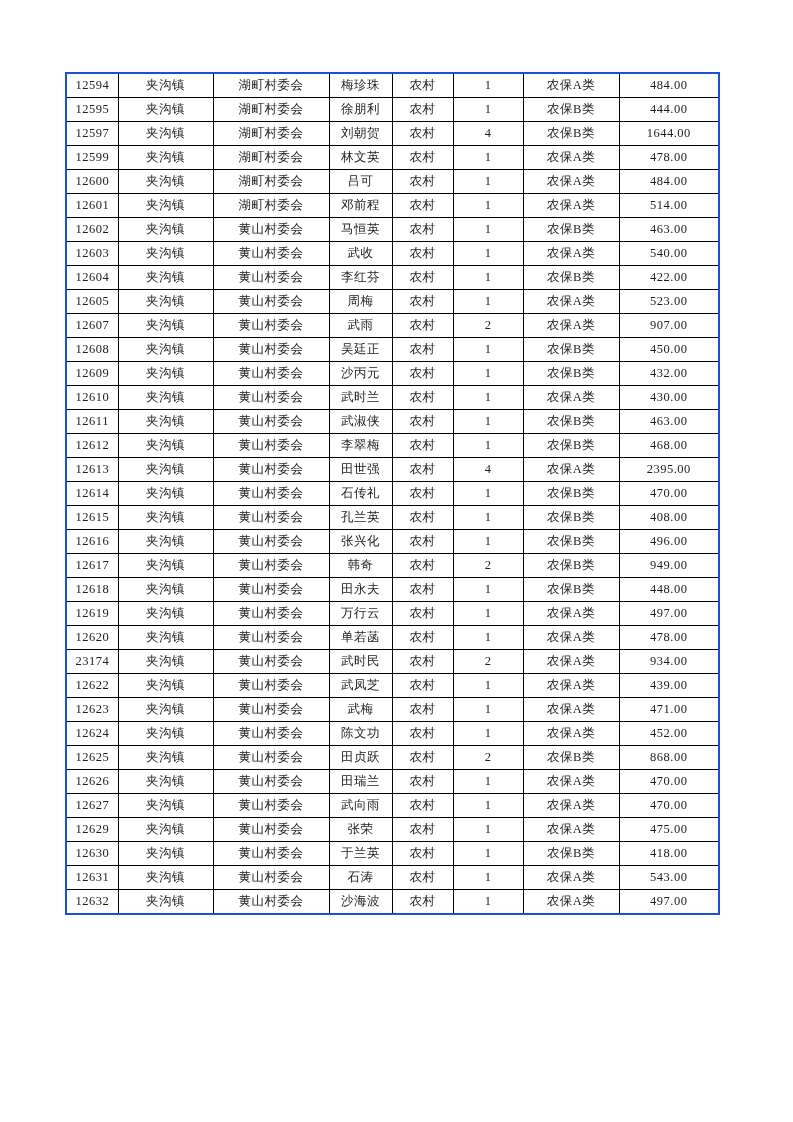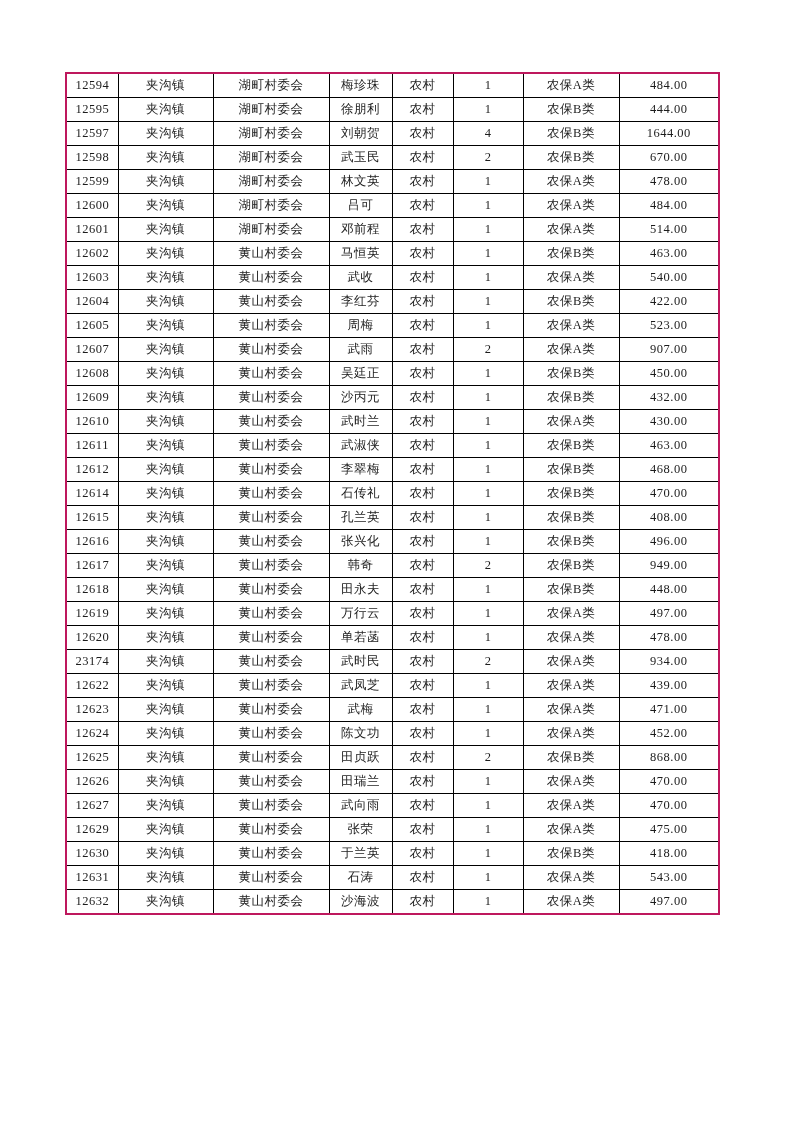--- a/index.html
+++ b/index.html
@@ -15,21 +15,21 @@
     overflow: hidden;
     font-family: "Liberation Serif", "DejaVu Serif", serif;
   }
   table.data-table {
     position: absolute;
     left: 65px;
     top: 72px;
     width: 653px;
     border-collapse: collapse;
     table-layout: fixed;
-    border: 2px solid #be185d;
+    border: 2px solid #1d4ed8;
   }
   table.data-table td {
     border: 1px solid #000000;
     height: 23px;               
     padding: 0 2px;
     text-align: center;
     vertical-align: middle;
     font-size: 12.5px;
     color: #1c1c1c;
     letter-spacing: 0.5px;
@@ -85,158 +85,158 @@
           <td>12597</td>
           <td>夹沟镇</td>
           <td>湖町村委会</td>
           <td>刘朝贺</td>
           <td>农村</td>
           <td>4</td>
           <td>农保B类</td>
           <td>1644.00</td>
         </tr>
         <tr>
-          <td>12598</td>
-          <td>夹沟镇</td>
-          <td>湖町村委会</td>
-          <td>武玉民</td>
+          <td>12599</td>
+          <td>夹沟镇</td>
+          <td>湖町村委会</td>
+          <td>林文英</td>
+          <td>农村</td>
+          <td>1</td>
+          <td>农保A类</td>
+          <td>478.00</td>
+        </tr>
+        <tr>
+          <td>12600</td>
+          <td>夹沟镇</td>
+          <td>湖町村委会</td>
+          <td>吕可</td>
+          <td>农村</td>
+          <td>1</td>
+          <td>农保A类</td>
+          <td>484.00</td>
+        </tr>
+        <tr>
+          <td>12601</td>
+          <td>夹沟镇</td>
+          <td>湖町村委会</td>
+          <td>邓前程</td>
+          <td>农村</td>
+          <td>1</td>
+          <td>农保A类</td>
+          <td>514.00</td>
+        </tr>
+        <tr>
+          <td>12602</td>
+          <td>夹沟镇</td>
+          <td>黄山村委会</td>
+          <td>马恒英</td>
+          <td>农村</td>
+          <td>1</td>
+          <td>农保B类</td>
+          <td>463.00</td>
+        </tr>
+        <tr>
+          <td>12603</td>
+          <td>夹沟镇</td>
+          <td>黄山村委会</td>
+          <td>武收</td>
+          <td>农村</td>
+          <td>1</td>
+          <td>农保A类</td>
+          <td>540.00</td>
+        </tr>
+        <tr>
+          <td>12604</td>
+          <td>夹沟镇</td>
+          <td>黄山村委会</td>
+          <td>李红芬</td>
+          <td>农村</td>
+          <td>1</td>
+          <td>农保B类</td>
+          <td>422.00</td>
+        </tr>
+        <tr>
+          <td>12605</td>
+          <td>夹沟镇</td>
+          <td>黄山村委会</td>
+          <td>周梅</td>
+          <td>农村</td>
+          <td>1</td>
+          <td>农保A类</td>
+          <td>523.00</td>
+        </tr>
+        <tr>
+          <td>12607</td>
+          <td>夹沟镇</td>
+          <td>黄山村委会</td>
+          <td>武雨</td>
           <td>农村</td>
           <td>2</td>
-          <td>农保B类</td>
-          <td>670.00</td>
-        </tr>
-        <tr>
-          <td>12599</td>
-          <td>夹沟镇</td>
-          <td>湖町村委会</td>
-          <td>林文英</td>
-          <td>农村</td>
-          <td>1</td>
-          <td>农保A类</td>
-          <td>478.00</td>
-        </tr>
-        <tr>
-          <td>12600</td>
-          <td>夹沟镇</td>
-          <td>湖町村委会</td>
-          <td>吕可</td>
-          <td>农村</td>
-          <td>1</td>
-          <td>农保A类</td>
-          <td>484.00</td>
-        </tr>
-        <tr>
-          <td>12601</td>
-          <td>夹沟镇</td>
-          <td>湖町村委会</td>
-          <td>邓前程</td>
-          <td>农村</td>
-          <td>1</td>
-          <td>农保A类</td>
-          <td>514.00</td>
-        </tr>
-        <tr>
-          <td>12602</td>
-          <td>夹沟镇</td>
-          <td>黄山村委会</td>
-          <td>马恒英</td>
+          <td>农保A类</td>
+          <td>907.00</td>
+        </tr>
+        <tr>
+          <td>12608</td>
+          <td>夹沟镇</td>
+          <td>黄山村委会</td>
+          <td>吴廷正</td>
+          <td>农村</td>
+          <td>1</td>
+          <td>农保B类</td>
+          <td>450.00</td>
+        </tr>
+        <tr>
+          <td>12609</td>
+          <td>夹沟镇</td>
+          <td>黄山村委会</td>
+          <td>沙丙元</td>
+          <td>农村</td>
+          <td>1</td>
+          <td>农保B类</td>
+          <td>432.00</td>
+        </tr>
+        <tr>
+          <td>12610</td>
+          <td>夹沟镇</td>
+          <td>黄山村委会</td>
+          <td>武时兰</td>
+          <td>农村</td>
+          <td>1</td>
+          <td>农保A类</td>
+          <td>430.00</td>
+        </tr>
+        <tr>
+          <td>12611</td>
+          <td>夹沟镇</td>
+          <td>黄山村委会</td>
+          <td>武淑侠</td>
           <td>农村</td>
           <td>1</td>
           <td>农保B类</td>
           <td>463.00</td>
         </tr>
         <tr>
-          <td>12603</td>
-          <td>夹沟镇</td>
-          <td>黄山村委会</td>
-          <td>武收</td>
-          <td>农村</td>
-          <td>1</td>
-          <td>农保A类</td>
-          <td>540.00</td>
-        </tr>
-        <tr>
-          <td>12604</td>
-          <td>夹沟镇</td>
-          <td>黄山村委会</td>
-          <td>李红芬</td>
-          <td>农村</td>
-          <td>1</td>
-          <td>农保B类</td>
-          <td>422.00</td>
-        </tr>
-        <tr>
-          <td>12605</td>
-          <td>夹沟镇</td>
-          <td>黄山村委会</td>
-          <td>周梅</td>
-          <td>农村</td>
-          <td>1</td>
-          <td>农保A类</td>
-          <td>523.00</td>
-        </tr>
-        <tr>
-          <td>12607</td>
-          <td>夹沟镇</td>
-          <td>黄山村委会</td>
-          <td>武雨</td>
-          <td>农村</td>
-          <td>2</td>
-          <td>农保A类</td>
-          <td>907.00</td>
-        </tr>
-        <tr>
-          <td>12608</td>
-          <td>夹沟镇</td>
-          <td>黄山村委会</td>
-          <td>吴廷正</td>
-          <td>农村</td>
-          <td>1</td>
-          <td>农保B类</td>
-          <td>450.00</td>
-        </tr>
-        <tr>
-          <td>12609</td>
-          <td>夹沟镇</td>
-          <td>黄山村委会</td>
-          <td>沙丙元</td>
-          <td>农村</td>
-          <td>1</td>
-          <td>农保B类</td>
-          <td>432.00</td>
-        </tr>
-        <tr>
-          <td>12610</td>
-          <td>夹沟镇</td>
-          <td>黄山村委会</td>
-          <td>武时兰</td>
-          <td>农村</td>
-          <td>1</td>
-          <td>农保A类</td>
-          <td>430.00</td>
-        </tr>
-        <tr>
-          <td>12611</td>
-          <td>夹沟镇</td>
-          <td>黄山村委会</td>
-          <td>武淑侠</td>
-          <td>农村</td>
-          <td>1</td>
-          <td>农保B类</td>
-          <td>463.00</td>
-        </tr>
-        <tr>
           <td>12612</td>
           <td>夹沟镇</td>
           <td>黄山村委会</td>
           <td>李翠梅</td>
           <td>农村</td>
           <td>1</td>
           <td>农保B类</td>
           <td>468.00</td>
+        </tr>
+        <tr>
+          <td>12613</td>
+          <td>夹沟镇</td>
+          <td>黄山村委会</td>
+          <td>田世强</td>
+          <td>农村</td>
+          <td>4</td>
+          <td>农保A类</td>
+          <td>2395.00</td>
         </tr>
         <tr>
           <td>12614</td>
           <td>夹沟镇</td>
           <td>黄山村委会</td>
           <td>石传礼</td>
           <td>农村</td>
           <td>1</td>
           <td>农保B类</td>
           <td>470.00</td>

